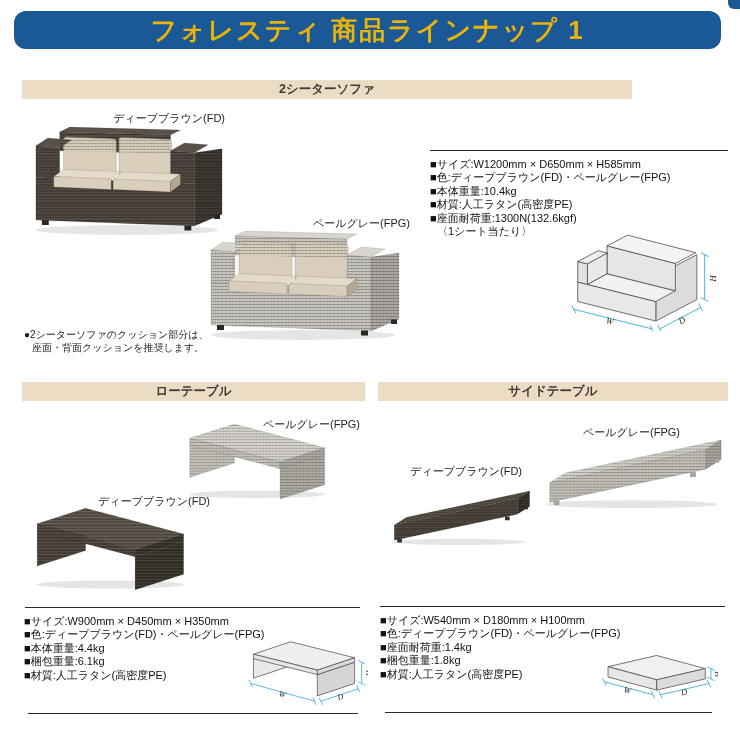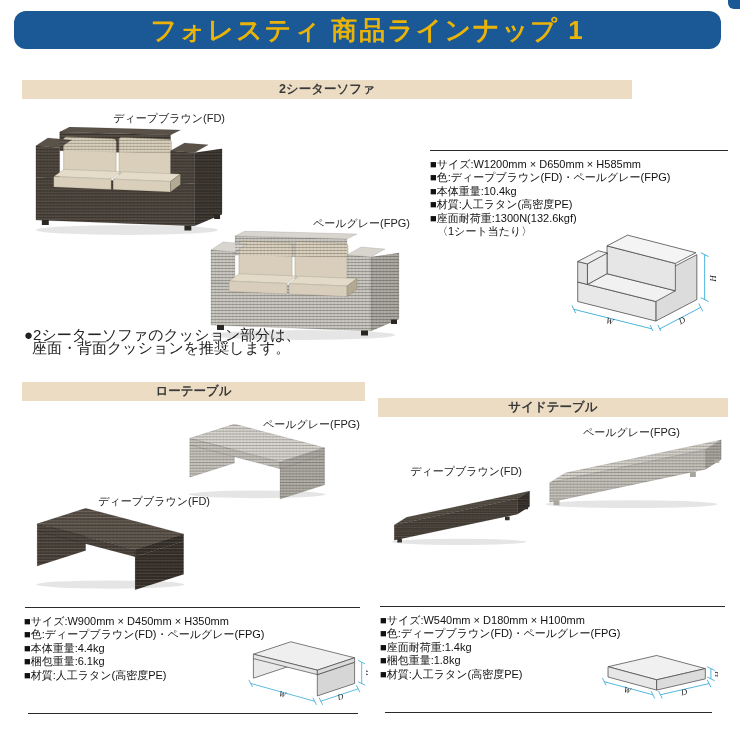--- a/index.html
+++ b/index.html
@@ -9,21 +9,21 @@
   .title-bar{left:14px;top:11px;width:707px;height:38px;background:#1a5896;border-radius:12px;
              color:#eab308;font-size:26px;font-weight:bold;text-align:center;line-height:39px;
              letter-spacing:2px;}
   .corner-accent{left:728px;top:0;width:12px;height:9px;background:#1a5896;border-radius:0 0 0 6px;}
   .section-bar{height:19px;background:#eddcc4;color:#3a3a3a;font-size:12.5px;font-weight:bold;
                text-align:center;line-height:19px;}
   .variant-label{font-size:11px;color:#222;text-align:right;white-space:nowrap;}
   .rule{height:1px;background:#2a2a2a;}
   .spec{font-size:11px;line-height:13.4px;color:#111;white-space:nowrap;}
   .spec .indent{padding-left:7px;}
-  .note{font-size:15px;line-height:13px;color:#222;white-space:nowrap;}
+  .note{font-size:10px;line-height:13px;color:#222;white-space:nowrap;}
   
   .pal-sofa-brown{--w1:#4c443c;--w2:#3a342d;--w3:#5a5249;--cu1:#d9cfba;--cu2:#b4aa93;--cu3:#e4dbc8;}
   .pal-sofa-grey {--w1:#c7c4bd;--w2:#a9a69e;--w3:#d8d5ce;--cu1:#d8cebb;--cu2:#b3a992;--cu3:#e3dac7;}
   .pal-tbl-brown {--w1:#4e453d;--w2:#3b342d;--w3:#5f564c;}
   .pal-tbl-grey  {--w1:#c6c3bb;--w2:#aeaba3;--w3:#d9d6cf;}
   .pal-side-brown{--w1:#4a423a;--w2:#36302a;--w3:#564e44;}
   .pal-side-grey {--w1:#c4c1b9;--w2:#a8a59d;--w3:#d6d3cb;}
   .dim-label{font:italic 9px "Liberation Serif",serif;fill:#222;}
   .dimline{stroke:#35a8d8;stroke-width:0.9;fill:none;}
   .ol{stroke:rgba(0,0,0,0.18);stroke-width:0.6;}
@@ -158,21 +158,21 @@
     <path class="diag-shape" fill="#e6e6e6" d="M6,16 L78,34 L78,39 L6,21 Z"></path>
     <path class="diag-shape" fill="#dadada" d="M78,34 L120,20 L120,25 L78,39 Z"></path>
     <path class="dimline" d="M3,49 L75,69 M1,45 L5,53 M73,65 L77,73 M82,69 L124,55 M80,65 L84,73 M122,51 L126,59 M128,25 L128,49 M124,23 L132,27 M124,47 L132,51"></path>
     <text class="dim-label" transform="translate(38,64) rotate(15)" text-anchor="middle">W</text>
     <text class="dim-label" transform="translate(105,67) rotate(-18)" text-anchor="middle">D</text>
     <text class="dim-label" transform="translate(132.5,37) rotate(90)" text-anchor="middle">H</text>
   </svg>
 
   <div class="abs rule" style="left:28px;top:713px;width:330px;"></div>
 
-  <div class="abs section-bar" style="left:378px;top:382px;width:350px;margin-top:16px;">サイドテーブル</div>
+  <div class="abs section-bar" style="left:378px;top:382px;width:350px;">サイドテーブル</div>
 
   <div class="abs variant-label" style="left:520px;top:425px;width:160px;">ペールグレー(FPG)</div>
   <svg class="abs pal-side-grey" style="left:538px;top:436px;" width="190" height="76" viewBox="0 0 195 78">
       <use href="#g-sidetable"></use>
     </svg>
 
   <div class="abs variant-label" style="left:362px;top:464px;width:160px;">ディープブラウン(FD)</div>
   <svg class="abs pal-side-brown" style="left:385px;top:488px;" width="150" height="60" viewBox="0 0 195 78">
       <use href="#g-sidetable"></use>
     </svg>

